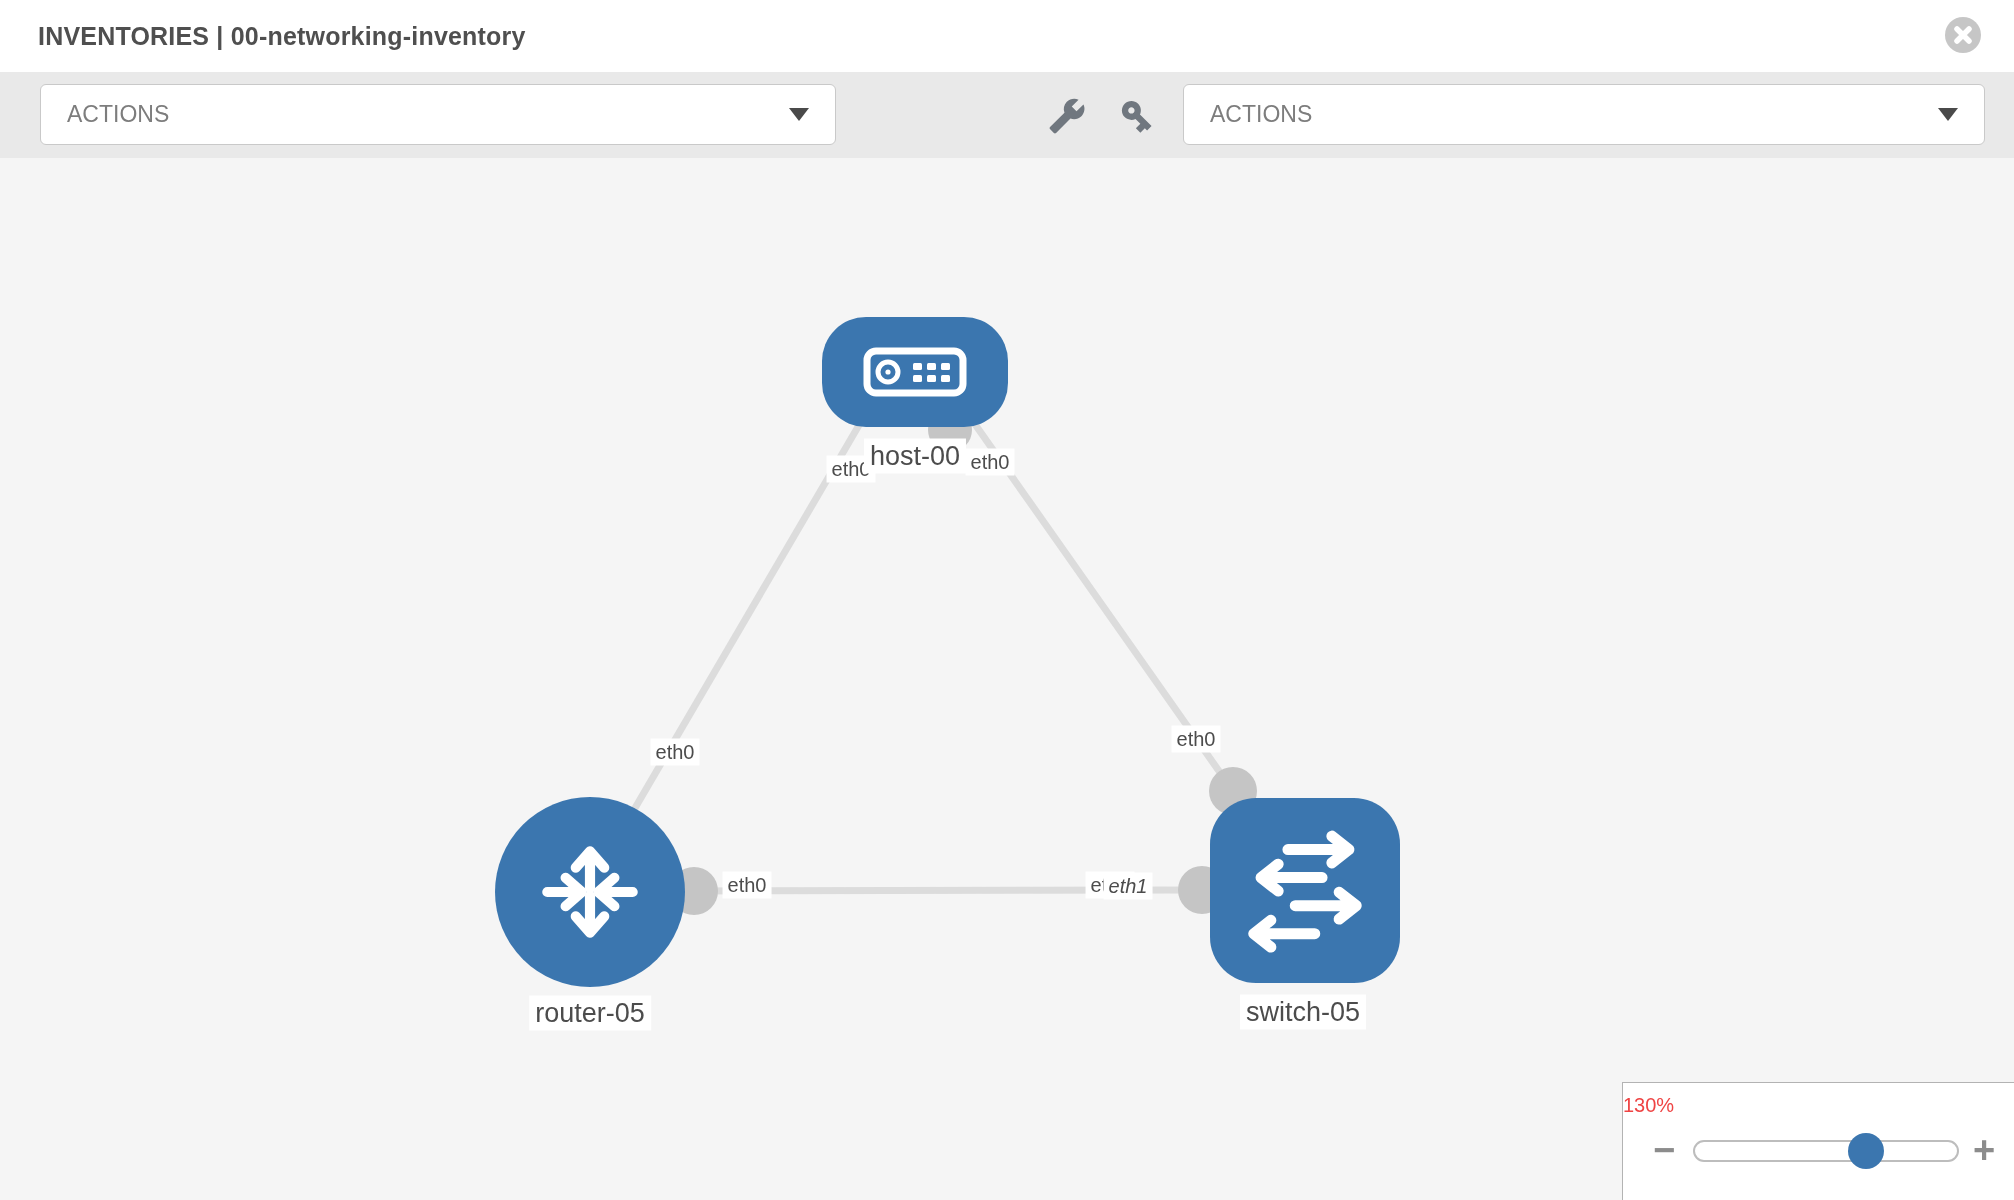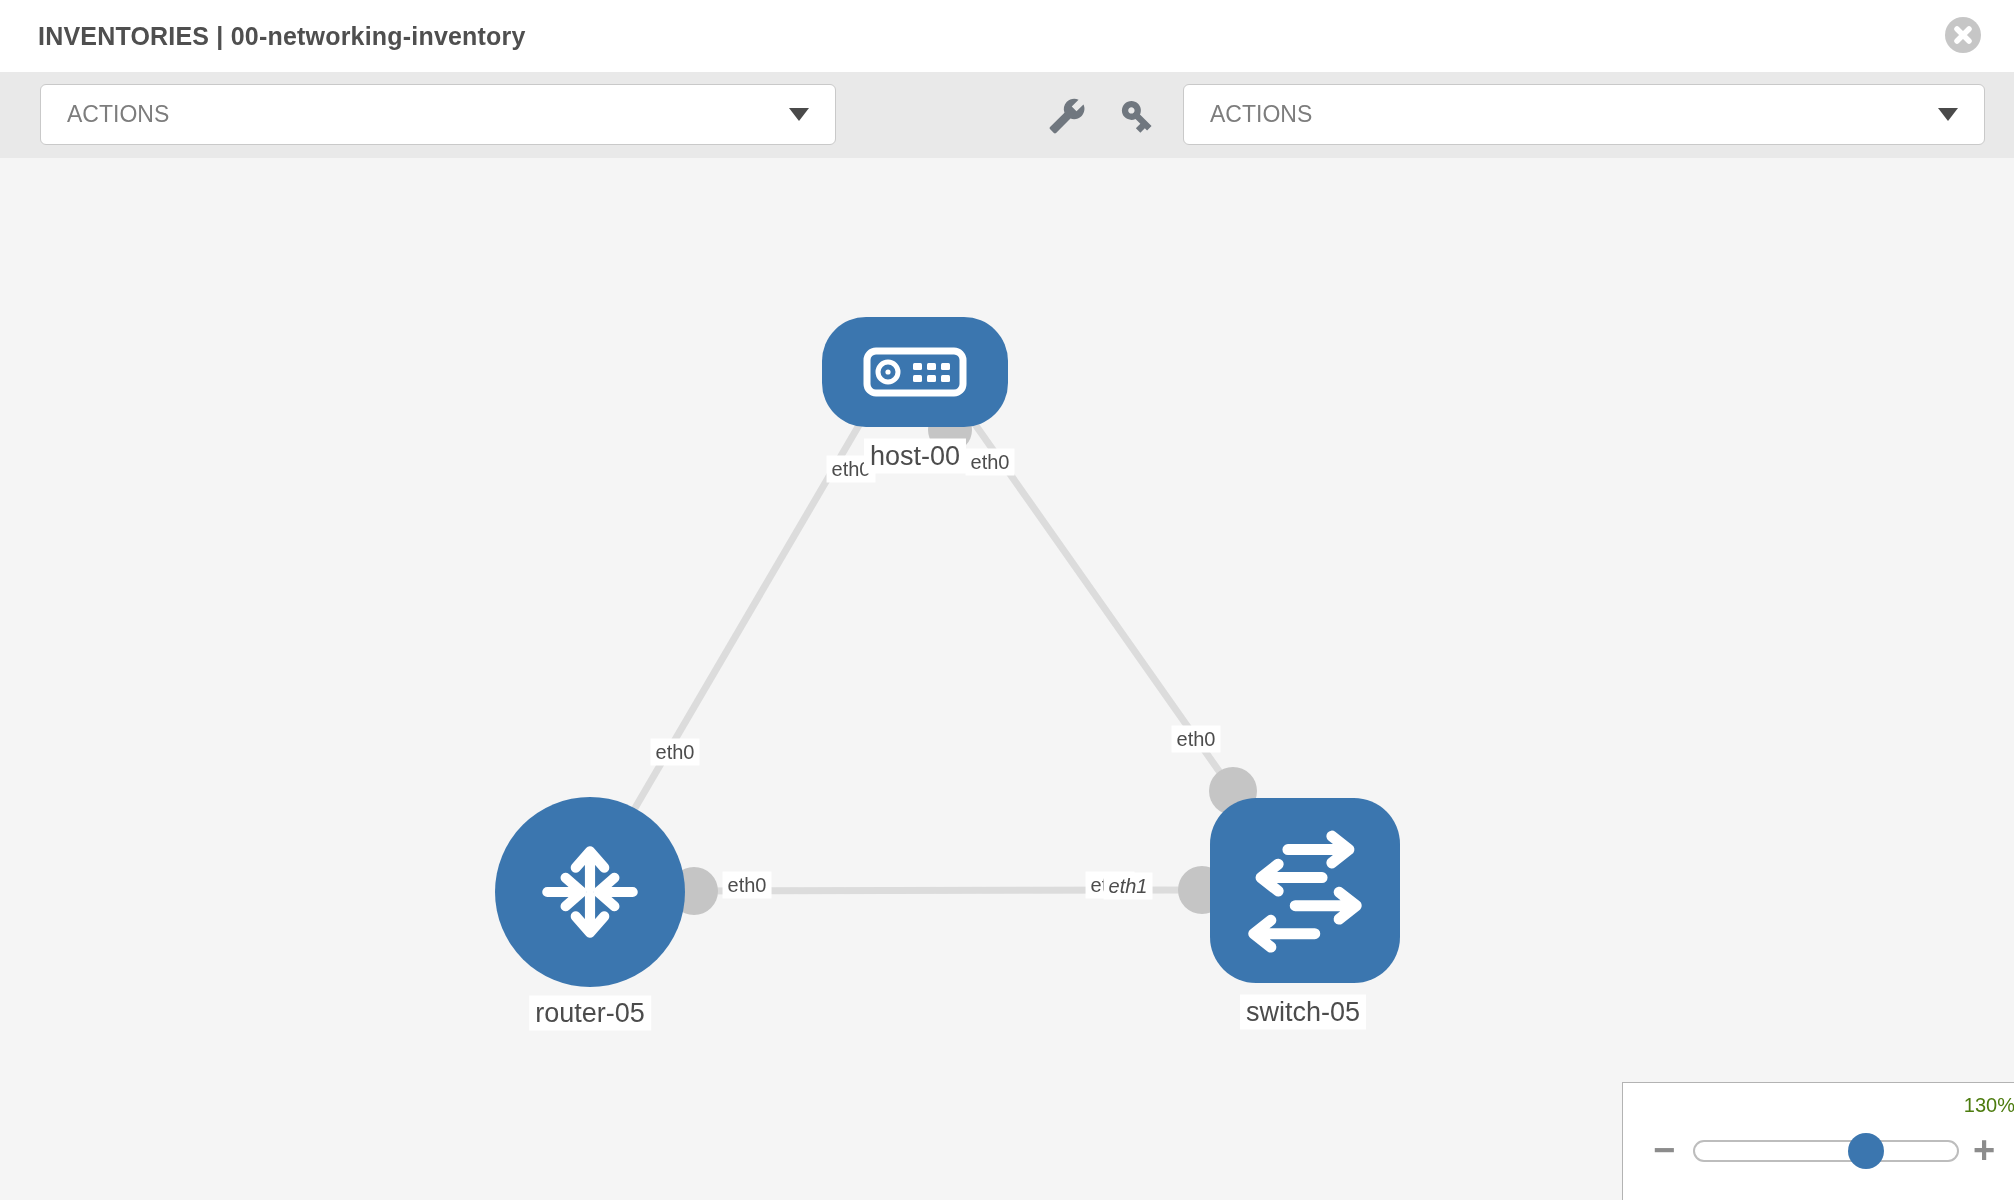--- a/index.html
+++ b/index.html
@@ -44,21 +44,21 @@
 
   .nlabel { position:absolute; transform:translate(-50%,-50%); background:#ffffff;
             color:#4c4c4c; white-space:nowrap; }
   .node-name { font-size:27px; padding:2px 6px; z-index:7; }
   .if-label  { font-size:20px; padding:2px 5px; z-index:5; }
   .if-label.front { z-index:6;font-style:italic; }
 
   
   .zoom-panel { position:absolute; left:1622px; top:1082px; width:400px; height:130px;
                 background:#ffffff; border:1px solid #b3b3b3; }
-  .zoom-level { margin-top:11px; width:392px; text-align:right; font-size:20px; color:#4d7c0f; }
+  .zoom-level { margin-top:11px; width:392px; text-align:left; font-size:20px; color:#ef4444; }
   .zoom-row { position:absolute; left:0; top:48px; width:392px; height:40px; }
   .zoom-minus, .zoom-plus { position:absolute; top:0; height:40px; line-height:38px;
                 font-size:38px; font-weight:bold; color:#8c8c8c; cursor:pointer; }
   .zoom-minus { left:30px; }
   .zoom-plus  { left:350px; }
   .slider-track { position:absolute; left:70px; top:9px; width:266px; height:22px;
                   background:#fff; border:2px solid #bdbdbd; border-radius:12px; cursor:pointer; }
   .slider-handle { position:absolute; left:153px; top:-9px; width:36px; height:36px;
                    border-radius:50%; background:#3b76af; cursor:grab; }
 </style>

